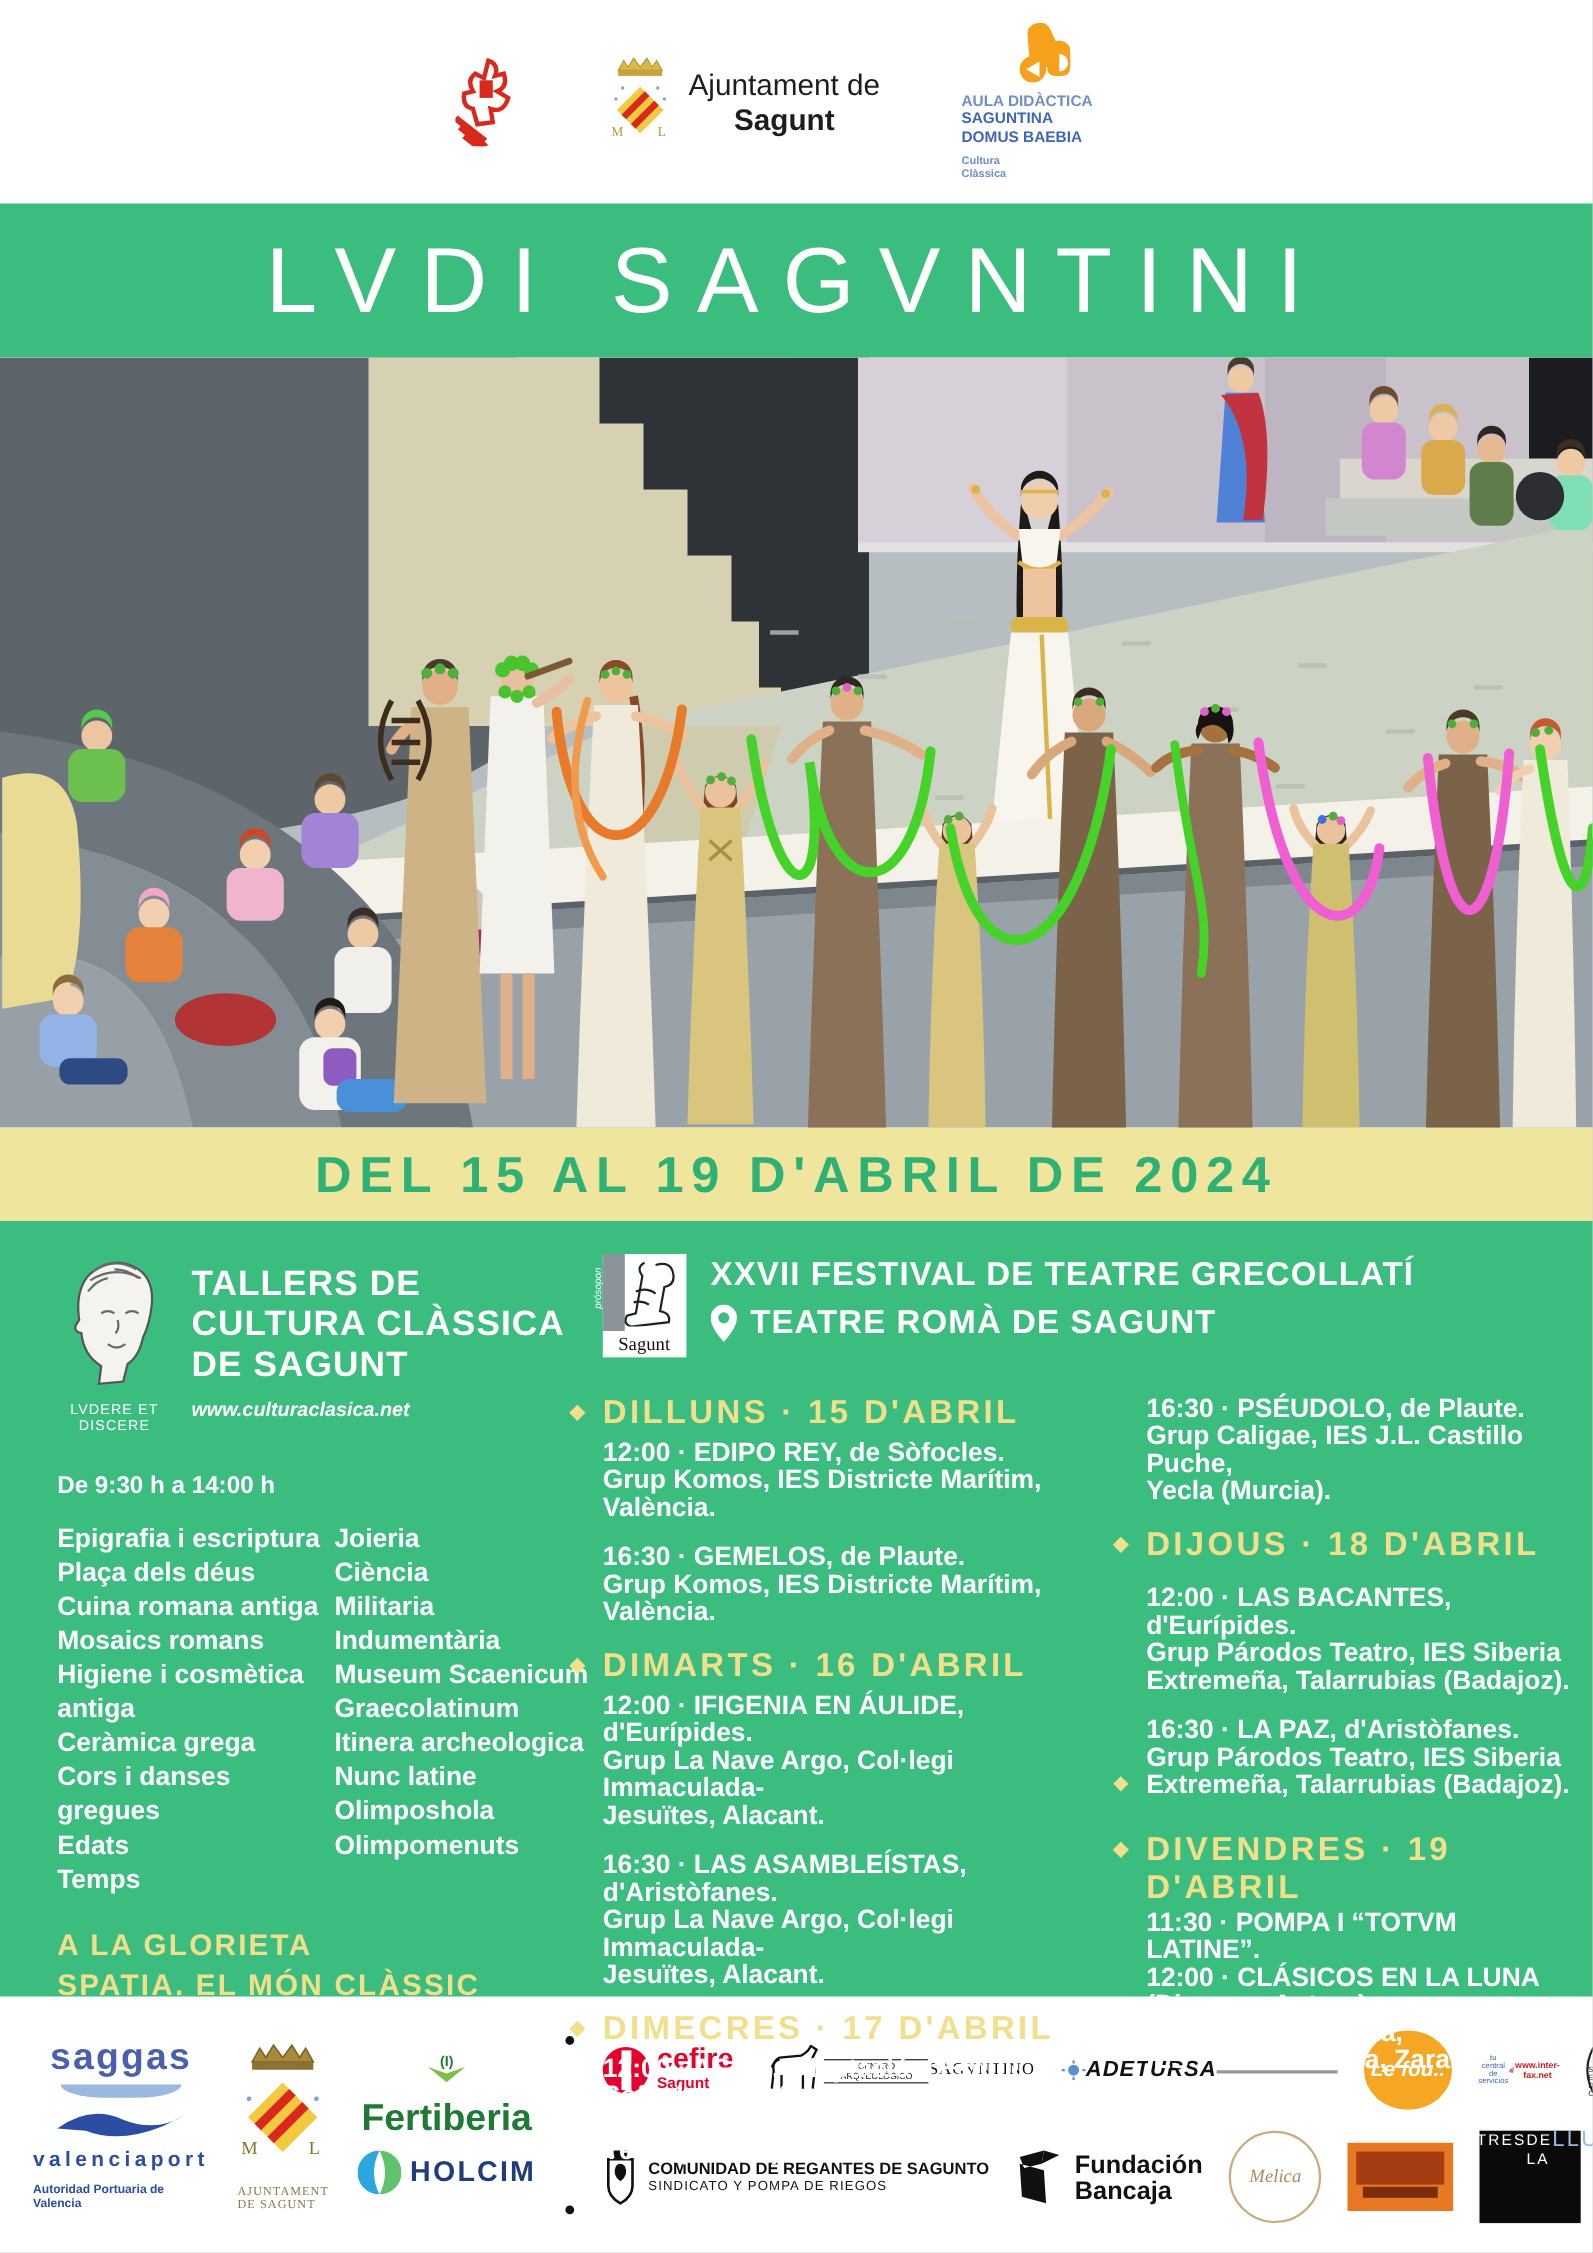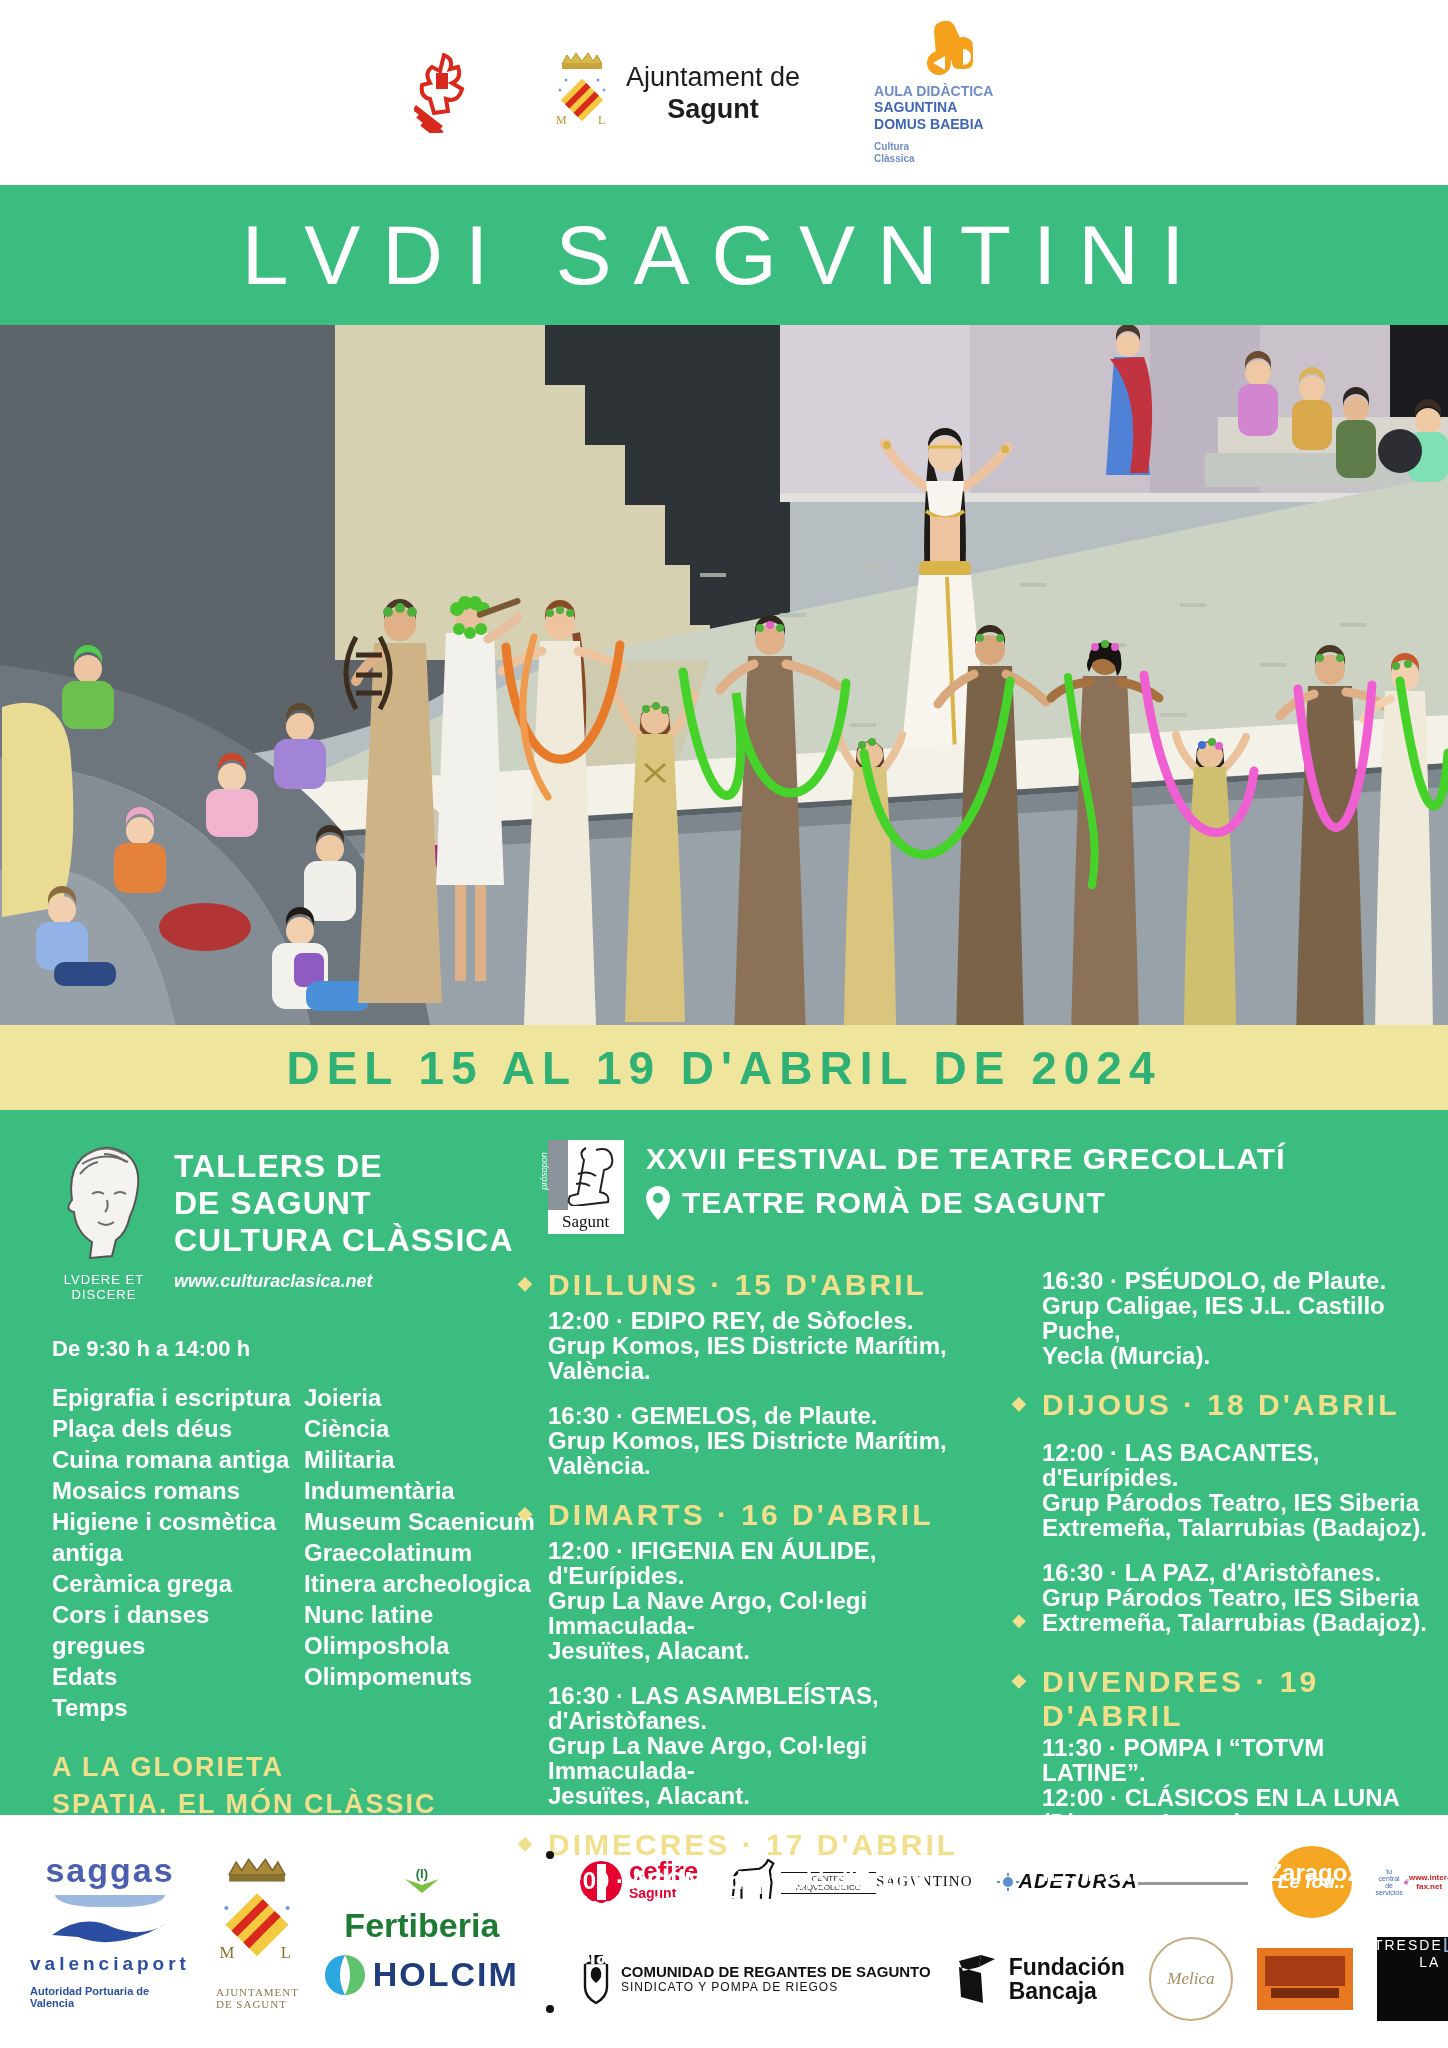--- a/index.html
+++ b/index.html
@@ -63,21 +63,21 @@
   .sp-left{display:flex;align-items:center;gap:26px;}
   .sp-col{display:flex;flex-direction:column;align-items:center;gap:10px;}
   .saggas{color:#4a5fae;font-size:34px;font-weight:bold;letter-spacing:2px;line-height:30px;}
   .wave{width:110px;height:12px;border-radius:0 0 60px 60px/0 0 18px 18px;background:#9db8e0;}
   .vport{color:#2b4ea2;font-size:19px;letter-spacing:4px;font-weight:bold;}
   .vport-sub{color:#2b4ea2;font-size:11px;font-weight:bold;}
   .crest-cap{color:#8a7a4a;font-size:11px;font-family:"Liberation Serif",serif;letter-spacing:1px;}
   .fert{color:#1e7a34;font-size:34px;font-weight:bold;}
   .fert-ic{color:#1e7a34;font-size:13px;font-weight:bold;text-align:center;line-height:10px;}
   .holcim{display:flex;align-items:center;gap:8px;}
-  .holcim span{color:#1f3d7c;font-size:34px;font-weight:bold;letter-spacing:2px;}
+  .holcim span{color:#1f3d7c;font-size:26px;font-weight:bold;letter-spacing:2px;}
   .divider{width:2px;height:150px;background:#111;position:relative;margin:0 6px;}
   .divider::before,.divider::after{content:"";position:absolute;left:-3px;width:8px;height:8px;border-radius:50%;background:#111;}
   .divider::before{top:-6px;} .divider::after{bottom:-6px;}
   .sp-right{display:flex;flex-direction:column;gap:16px;flex:1;}
   .sp-row{display:flex;align-items:center;gap:24px;}
   .sp-item{display:flex;flex-direction:row;align-items:center;text-align:center;}
   .cefire{display:flex;align-items:center;gap:6px;}
   .cefire-txt{color:#e4032e;font-size:26px;font-weight:bold;line-height:22px;text-align:left;}
   .cefire-sub{font-size:14px;}
   .centro{font-size:8px;color:#111;border-top:1px solid #111;border-bottom:1px solid #111;padding:1px 3px;margin-top:2px;}
@@ -454,22 +454,22 @@
             </g>
           </svg>
           <div class="motto">
             <div data-interactable="false">LVDERE ET</div>
             <div data-interactable="false">DISCERE</div>
           </div>
         </div>
         <div>
           <div class="tallers-title" data-interactable="false">
             <div data-interactable="false">TALLERS DE</div>
+            <div data-interactable="false">CULTURA CLÀSSICA</div>
             <div data-interactable="false">DE SAGUNT</div>
-            <div data-interactable="false">CULTURA CLÀSSICA</div>
           </div>
           <div class="web" data-interactable="false">www.culturaclasica.net</div>
         </div>
       </div>
       <div class="hours" data-interactable="false">De 9:30 h a 14:00 h</div>
       <div class="wlists" data-interactable="false">
         <div class="wcol1">
           <div data-interactable="false">Epigrafia i escriptura</div>
           <div data-interactable="false">Plaça dels déus</div>
           <div data-interactable="false">Cuina romana antiga</div>

